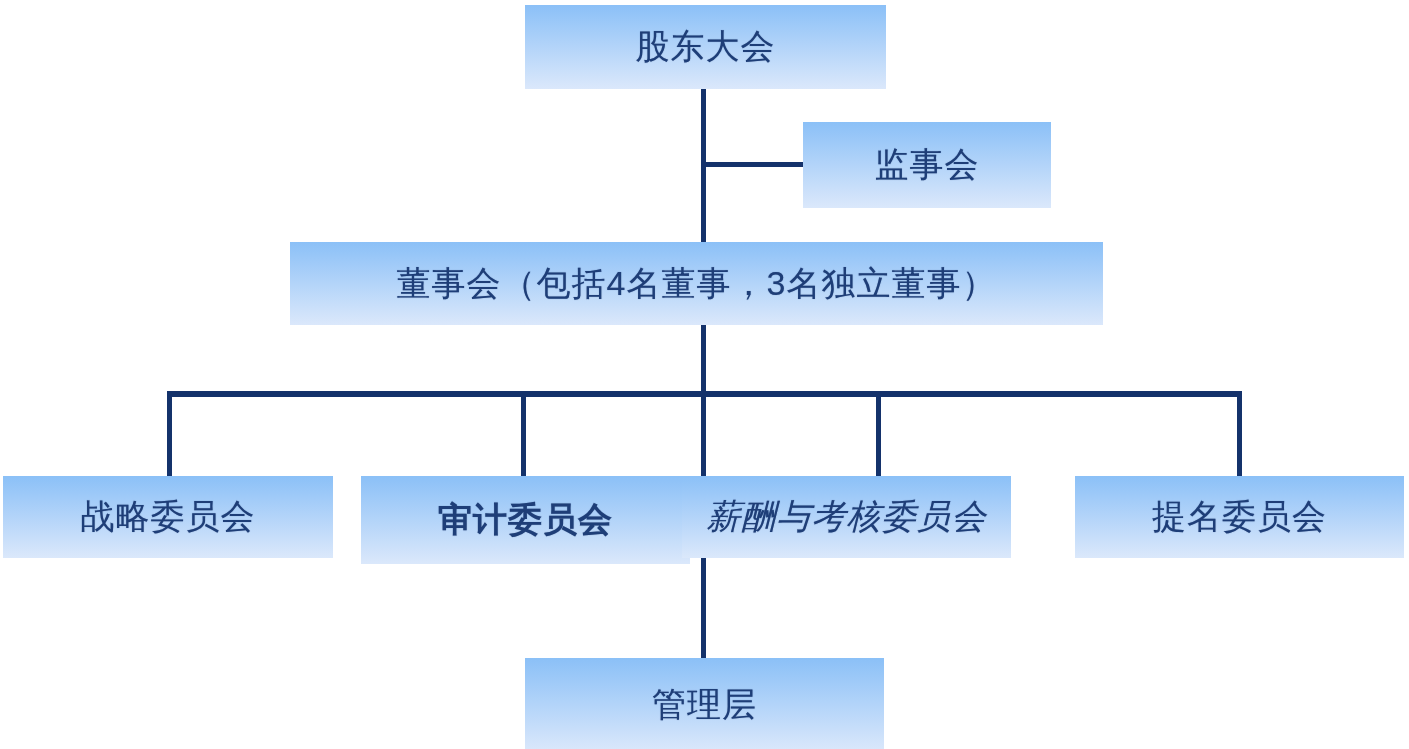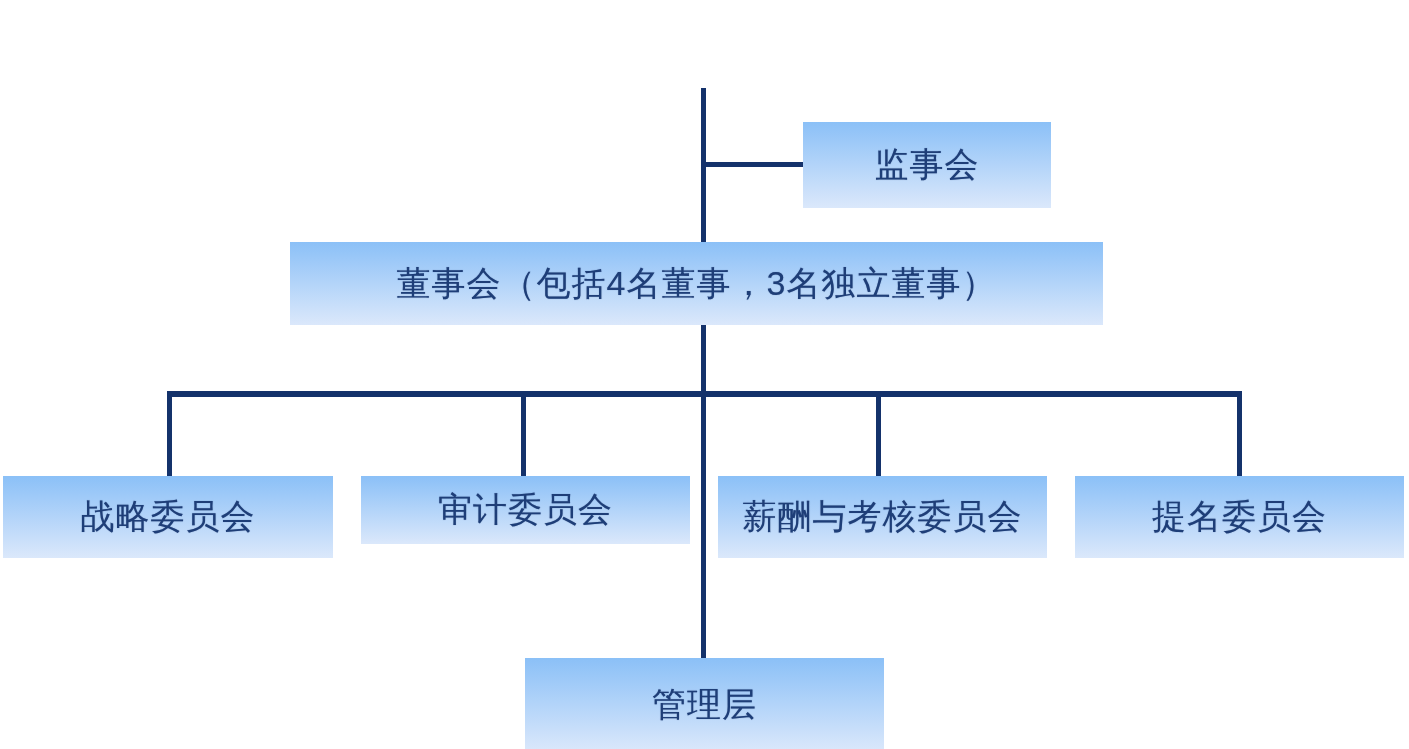--- a/index.html
+++ b/index.html
@@ -37,22 +37,22 @@
   .line {
     position: absolute;
     background: var(--connector-line);
   }
 
   
   #node-shareholders  { left: 525px; top: 5px;   width: 361px; height: 84px; }
   #node-supervisory   { left: 803px; top: 122px; width: 248px; height: 86px; text-align: center; }
   #node-board         { left: 290px; top: 242px; width: 813px; height: 83px; }
   #node-strategy      { left: 3px;   top: 476px; width: 330px; height: 82px; text-align: right; }
-  #node-audit         { left: 361px; top: 476px; width: 329px; height: 68px; }
-  #node-compensation  { left: 718px; top: 476px; width: 329px; height: 82px; }
+  #node-audit         { left: 361px; top: 476px; width: 329px; height: 88px; font-weight: bold; }
+  #node-compensation  { left: 682px; top: 476px; width: 329px; height: 82px; font-style: italic; }
   #node-nomination    { left: 1075px;top: 476px; width: 329px; height: 82px; }
   #node-management    { left: 525px; top: 658px; width: 359px; height: 94px; }
 
   
   #line-central            { left: 701px; top: 88px;  width: 5px;    height: 570px; }
   #line-supervisory-branch { left: 703px; top: 162px; width: 100px;  height: 5px; }
   #line-committee-rail     { left: 167px; top: 391px; width: 1075px; height: 6px; }
   #line-drop-strategy      { left: 167px; top: 391px; width: 5px;    height: 85px; }
   #line-drop-audit         { left: 521px; top: 391px; width: 5px;    height: 85px; }
   #line-drop-compensation  { left: 876px; top: 391px; width: 5px;    height: 85px; }
@@ -64,20 +64,21 @@
 <div class="canvas">
 
   <div class="line" id="line-central"></div>
   <div class="line" id="line-supervisory-branch"></div>
   <div class="line" id="line-committee-rail"></div>
   <div class="line" id="line-drop-strategy"></div>
   <div class="line" id="line-drop-audit"></div>
   <div class="line" id="line-drop-compensation"></div>
   <div class="line" id="line-drop-nomination"></div>
 
+  <div class="node" id="node-shareholders">股东大会</div>
   <div class="node" id="node-supervisory">监事会</div>
   <div class="node" id="node-board">董事会（包括4名董事，3名独立董事）</div>
   <div class="node" id="node-strategy">战略委员会</div>
   <div class="node" id="node-audit">审计委员会</div>
   <div class="node" id="node-compensation">薪酬与考核委员会</div>
   <div class="node" id="node-nomination">提名委员会</div>
   <div class="node" id="node-management">管理层</div>
 
 </div>
 

